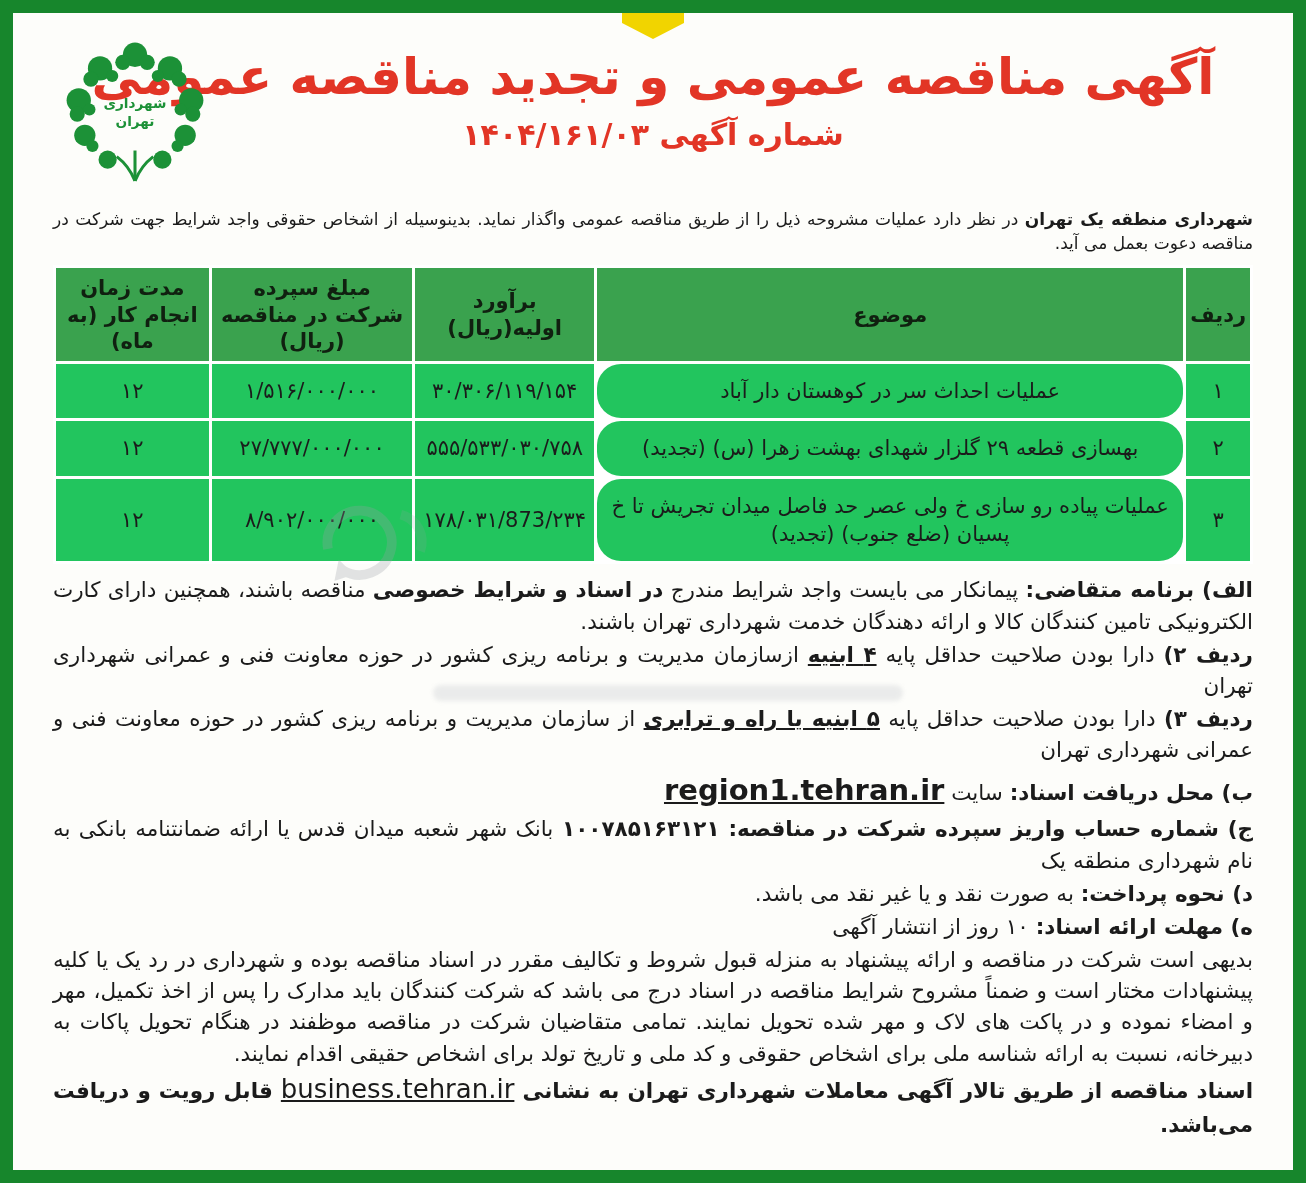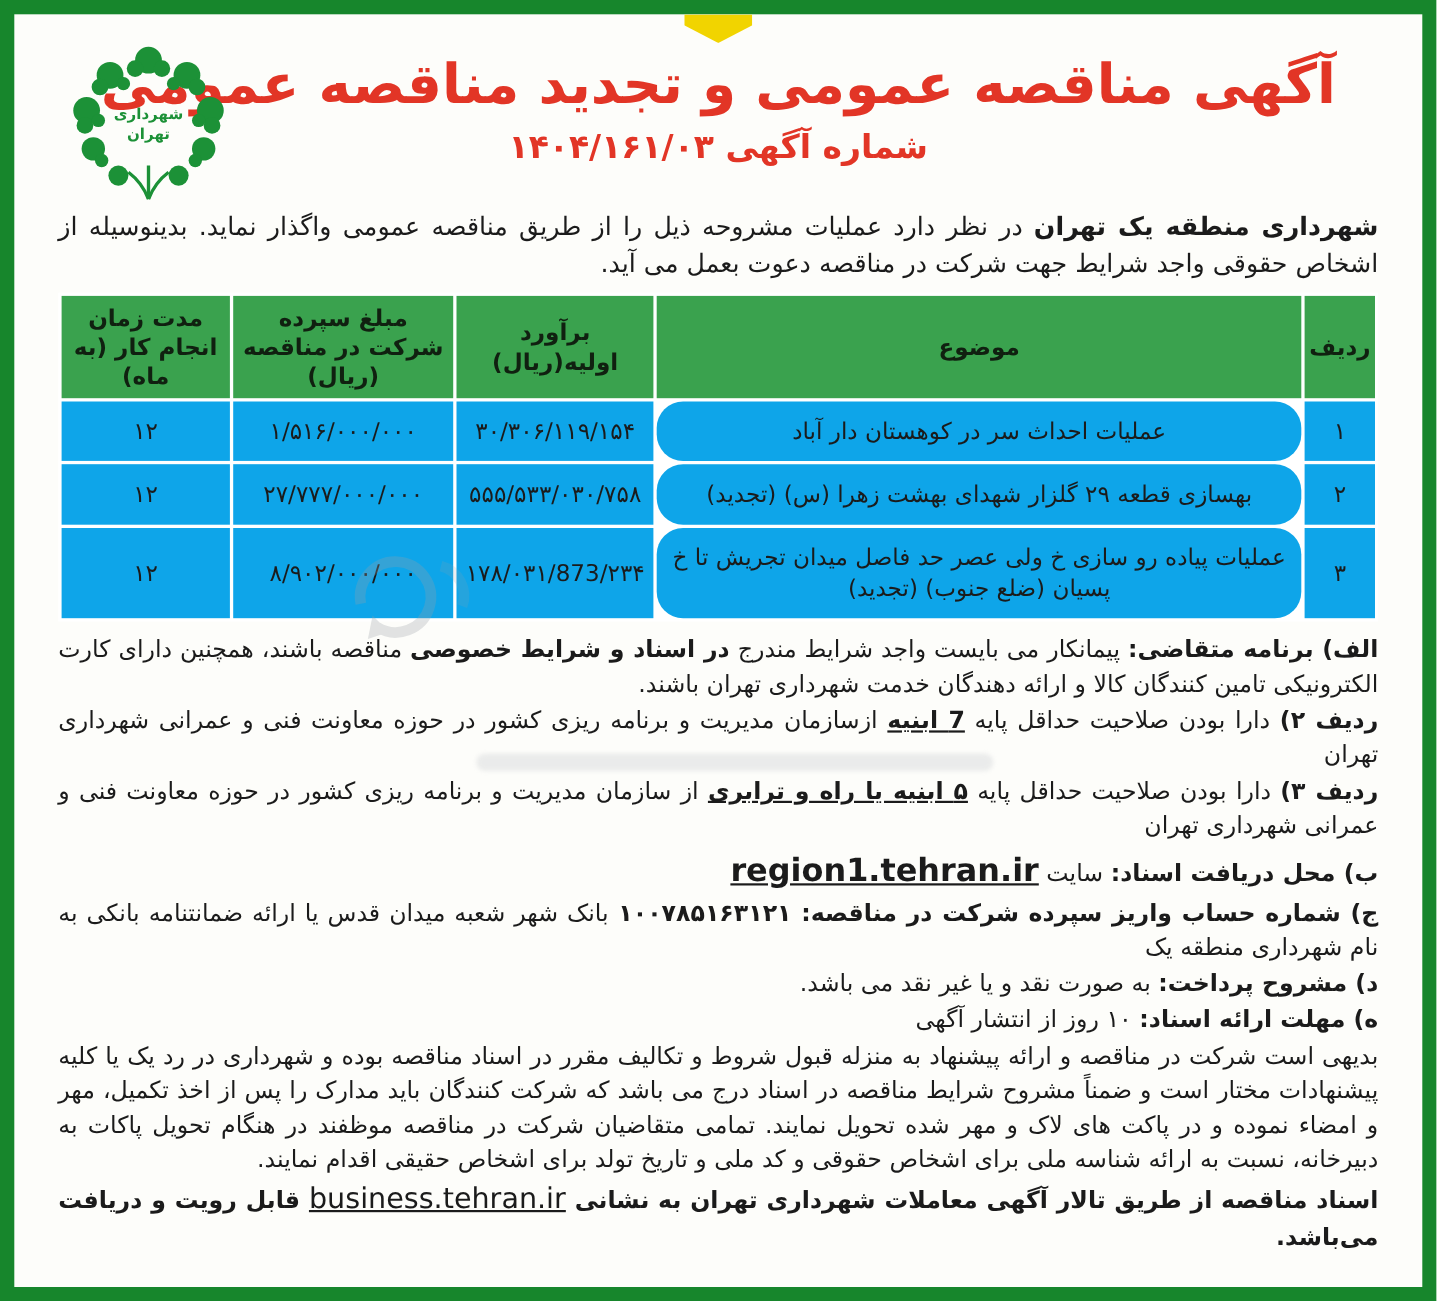--- a/index.html
+++ b/index.html
@@ -27,35 +27,35 @@
   .header { position:relative; text-align:center; padding-top:30px; min-height:170px; }
   .logo { position:absolute; left:6px; top:16px; width:152px; height:152px;text-decoration:underline; }
   .title {
     color:#e23526; font-weight:bold; font-size:50px; line-height:1.15;
     letter-spacing:-1px;
   }
   .subtitle {
     color:#e23526; font-weight:bold; font-size:30px; margin-top:10px;
   }
   
-  .intro { font-size:23px; line-height:1.42; text-align:justify; margin-top:2px; }
+  .intro { font-size:17px; line-height:1.42; text-align:justify; margin-top:18px; }
   .b { font-weight:bold; }
   .u { text-decoration:underline; }
   
   table.tender {
     width:100%; border-collapse:separate; border-spacing:3px;
     margin-top:10px; background:#ffffff;
   }
   table.tender th {
     background:#3aa24e; color:#102010;
     font-size:21px; font-weight:bold; line-height:1.25;
     padding:7px 4px; text-align:center; vertical-align:middle;
   }
   table.tender td {
-    background:#0ea5e9; font-size:21px; line-height:1.35;
+    background:#22c55e; font-size:21px; line-height:1.35;
     padding:13px 8px; text-align:center; vertical-align:middle;
   }
   td.subject { font-size:22px;border-radius:24px; }
   
   .conditions { margin-top:10px; }
   .conditions p { font-size:21.5px; line-height:1.45; text-align:justify; margin:2px 0; }
   .line-b { margin-top:4px !important; }
   .url-big { font-size:29px; font-weight:bold; text-decoration:underline; direction:ltr; unicode-bidi:embed; }
   .url-mid { font-size:26px; font-weight:normal; text-decoration:underline; direction:ltr; unicode-bidi:embed; }
   
@@ -171,37 +171,37 @@
   </table>
 
   <div class="conditions">
 
     <p>
       <span class="b">الف) برنامه متقاضی:</span><span> پیمانکار می بایست واجد شرایط مندرج </span><span class="b">در اسناد و شرایط خصوصی</span><span> مناقصه باشند، همچنین دارای کارت الکترونیکی تامین کنندگان کالا و ارائه دهندگان خدمت شهرداری تهران باشند.</span>
     </p>
 
 
     <p>
-      <span class="b">ردیف ۲)</span><span> دارا بودن صلاحیت حداقل پایه </span><span class="b u">7 ابنیه</span><span> ازسازمان مدیریت و برنامه ریزی کشور در حوزه معاونت فنی و عمرانی شهرداری تهران</span>
+      <span class="b">ردیف ۲)</span><span> دارا بودن صلاحیت حداقل پایه </span><span class="b u">۴ ابنیه</span><span> ازسازمان مدیریت و برنامه ریزی کشور در حوزه معاونت فنی و عمرانی شهرداری تهران</span>
     </p>
 
     <p>
       <span class="b">ردیف ۳)</span><span> دارا بودن صلاحیت حداقل پایه </span><span class="b u">۵ ابنیه یا راه و ترابری</span><span> از سازمان مدیریت و برنامه ریزی کشور در حوزه معاونت فنی و عمرانی شهرداری تهران</span>
     </p>
 
     <p class="line-b">
       <span class="b">ب) محل دریافت اسناد:</span><span> سایت </span><span class="url-big">region1.tehran.ir</span>
     </p>
 
     <p>
       <span class="b">ج) شماره حساب واریز سپرده شرکت در مناقصه:</span><span class="b"> ۱۰۰۷۸۵۱۶۳۱۲۱ </span><span>بانک شهر شعبه میدان قدس یا ارائه ضمانتنامه بانکی به نام شهرداری منطقه یک</span>
     </p>
 
     <p>
-      <span class="b">د) مشروح پرداخت:</span><span> به صورت نقد و یا غیر نقد می باشد.</span>
+      <span class="b">د) نحوه پرداخت:</span><span> به صورت نقد و یا غیر نقد می باشد.</span>
     </p>
 
     <p>
       <span class="b">ه) مهلت ارائه اسناد:</span><span> ۱۰ روز از انتشار آگهی</span>
     </p>
 
     <p>بدیهی است شرکت در مناقصه و ارائه پیشنهاد به منزله قبول شروط و تکالیف مقرر در اسناد مناقصه بوده و شهرداری در رد یک یا کلیه پیشنهادات مختار است و ضمناً مشروح شرایط مناقصه در اسناد درج می باشد که شرکت کنندگان باید مدارک را پس از اخذ تکمیل، مهر و امضاء نموده و در پاکت های لاک و مهر شده تحویل نمایند. تمامی متقاضیان شرکت در مناقصه موظفند در هنگام تحویل پاکات به دبیرخانه، نسبت به ارائه شناسه ملی برای اشخاص حقوقی و کد ملی و تاریخ تولد برای اشخاص حقیقی اقدام نمایند.</p>
 
     <p class="b">
       <span>اسناد مناقصه از طریق تالار آگهی معاملات شهرداری تهران به نشانی </span><span class="url-mid">business.tehran.ir</span><span> قابل رویت و دریافت می‌باشد.</span>

